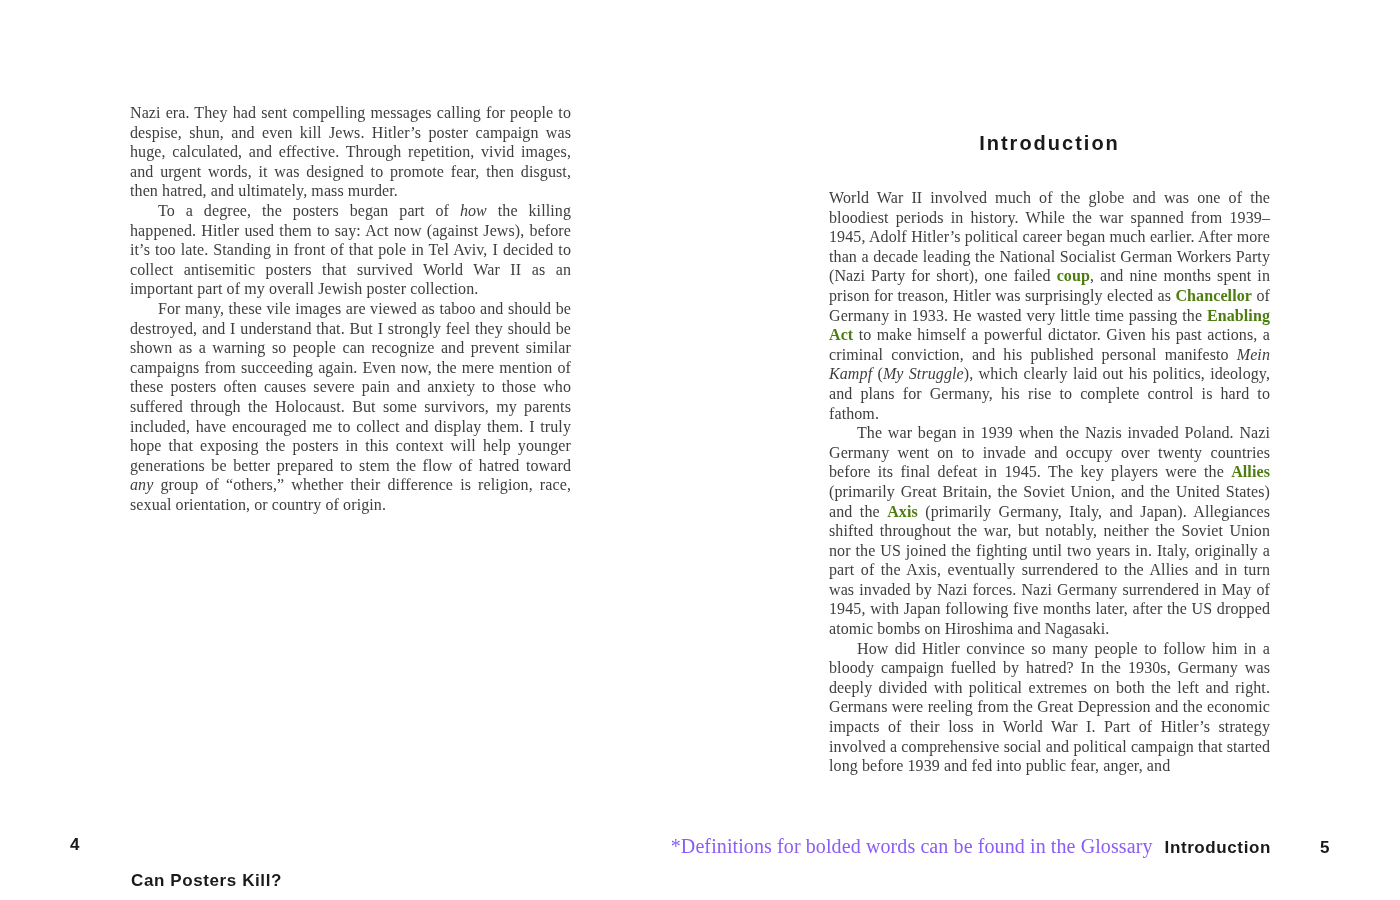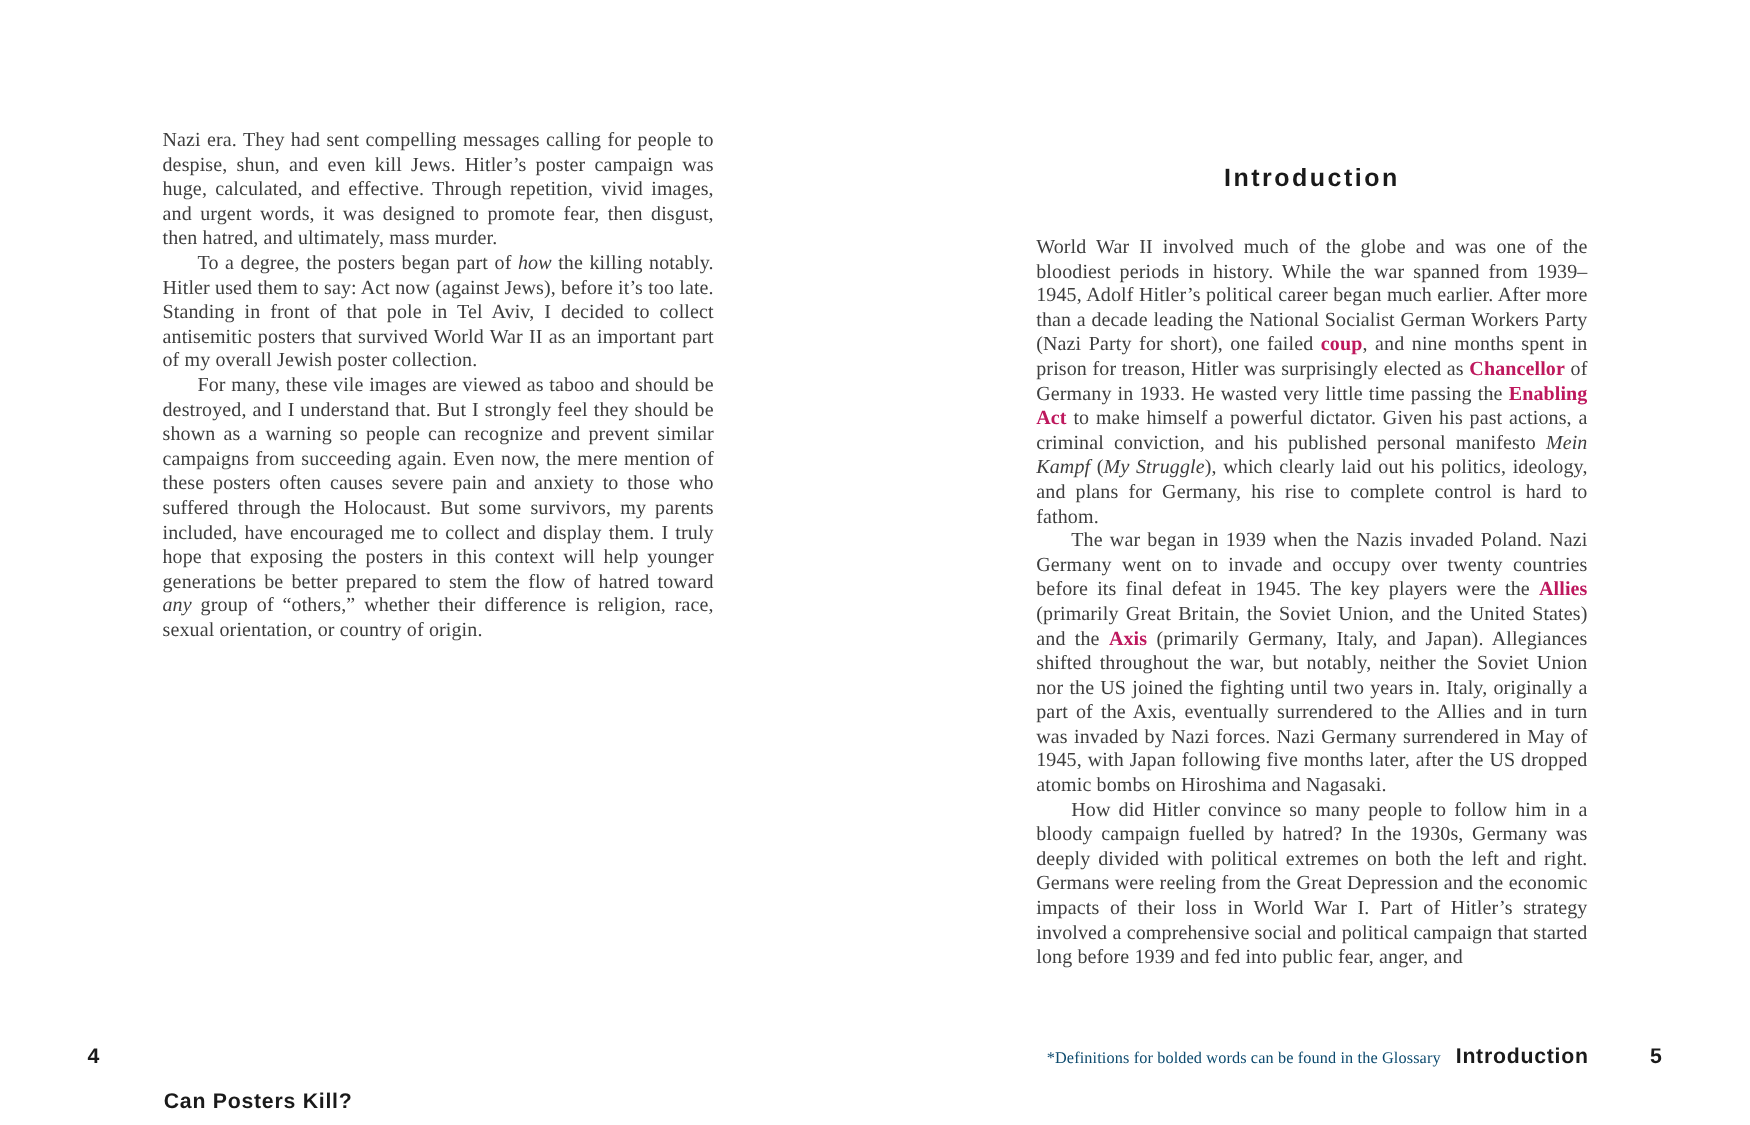--- a/index.html
+++ b/index.html
@@ -26,21 +26,21 @@
   .body-text p {
     margin: 0;
     font-size: 16px;
     line-height: 19.6px;
     text-align: justify;
     letter-spacing: 0.1px;
     color: #3e3e3e;
   }
   .body-text p.indent { text-indent: 28px; }
   .body-text .it { font-style: italic; }
-  .body-text .bd { font-weight: bold; color: #be185d; }
+  .body-text .bd { font-weight: bold; color: #4d7c0f; }
 
   .chapter-heading {
     margin: 0 0 33px 0;
     text-align: center;
     font-family: "Liberation Sans", sans-serif;
     font-weight: bold;
     font-size: 20px;
     line-height: 24px;
     letter-spacing: 2px;
     color: #1a1a1a;
@@ -67,36 +67,36 @@
   .footer-right {
     position: absolute;
     right: 70px;
     top: 835px;
     display: flex;
     align-items: baseline;
     white-space: nowrap;
   }
   .footnote {
     font-family: "Liberation Serif", serif;
-    font-size: 13px;
-    color: #0c4a6e;
+    font-size: 20px;
+    color: #8b5cf6;
     letter-spacing: 0.1px;
   }
   .footer-right .running { margin-left: 12px; }
   .footer-right .pagenum { margin-left: 49px; }
 </style>
 </head>
 <body>
 
 <div class="spread">
 
   <section>
     <div class="col left-col body-text">
         <p class=""><span>Nazi era. They had sent compelling messages calling for people to despise, shun, and even kill Jews. Hitler’s poster campaign was huge, calculated, and effective. Through repetition, vivid images, and urgent words, it was designed to promote fear, then disgust, then hatred, and ultimately, mass murder.</span></p>
-        <p class="indent"><span>To a degree, the posters began part of </span><span class="it">how</span><span> the killing notably. Hitler used them to say: Act now (against Jews), before it’s too late. Standing in front of that pole in Tel Aviv, I decided to collect antisemitic posters that survived World War II as an important part of my overall Jewish poster collection.</span></p>
+        <p class="indent"><span>To a degree, the posters began part of </span><span class="it">how</span><span> the killing happened. Hitler used them to say: Act now (against Jews), before it’s too late. Standing in front of that pole in Tel Aviv, I decided to collect antisemitic posters that survived World War II as an important part of my overall Jewish poster collection.</span></p>
         <p class="indent"><span>For many, these vile images are viewed as taboo and should be destroyed, and I understand that. But I strongly feel they should be shown as a warning so people can recognize and prevent similar campaigns from succeeding again. Even now, the mere mention of these posters often causes severe pain and anxiety to those who suffered through the Holocaust. But some survivors, my parents included, have encouraged me to collect and display them. I truly hope that exposing the posters in this context will help younger generations be better prepared to stem the flow of hatred toward </span><span class="it">any</span><span> group of “others,” whether their difference is religion, race, sexual orientation, or country of origin.</span></p>
       </div>
     <div class="pagenum footer-left-num">4</div>
     <div class="running footer-left-title">Can Posters Kill?</div>
   </section>
 
   <section>
     <div class="col right-col">
       <h1 class="chapter-heading">Introduction</h1>
       <div class="body-text">

